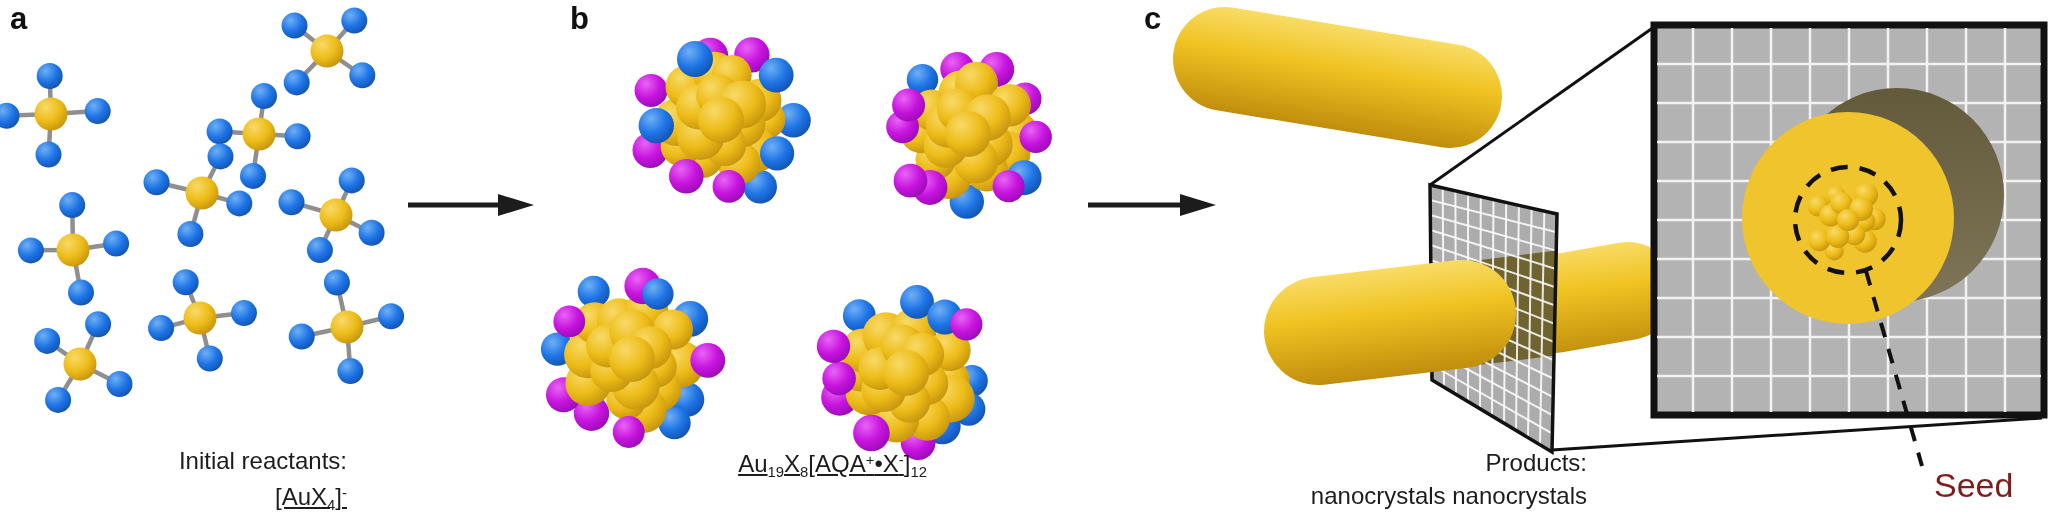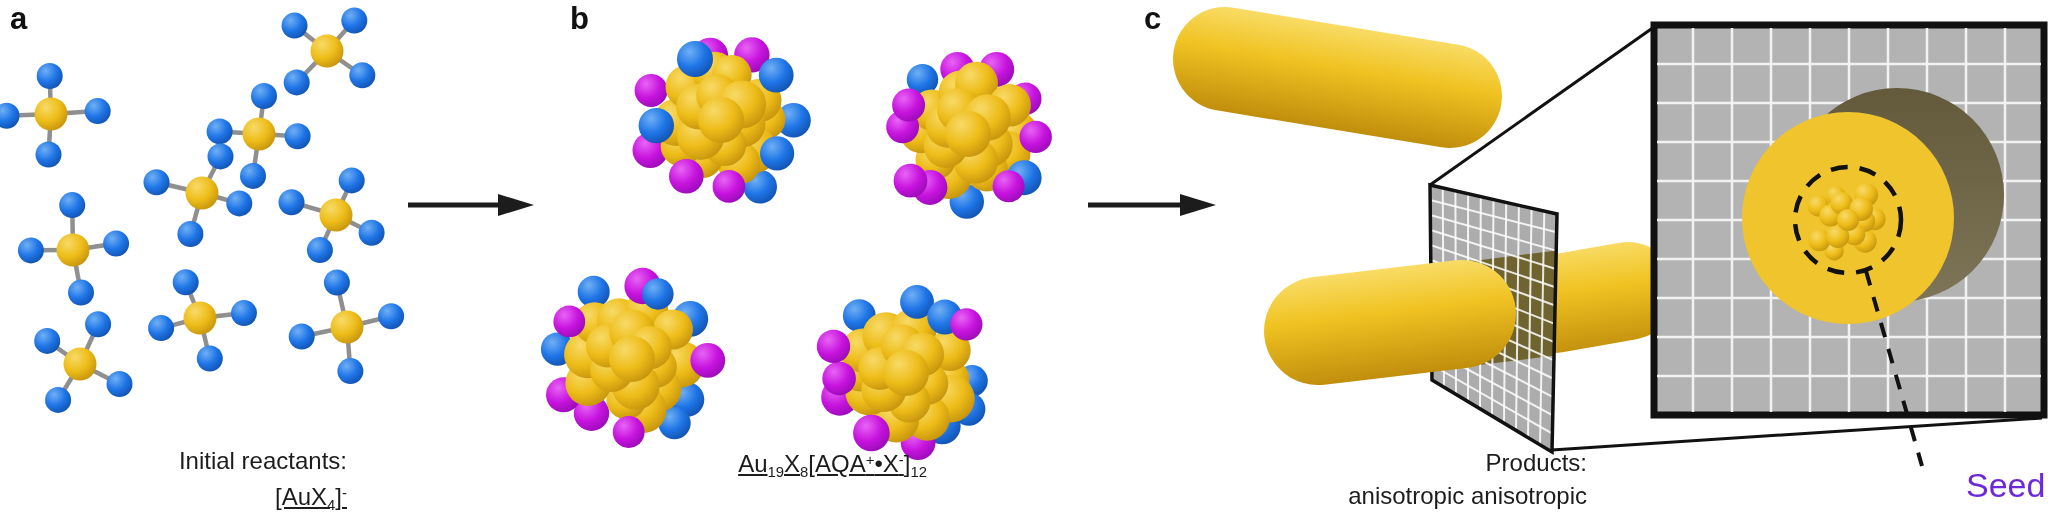--- a/index.html
+++ b/index.html
@@ -4,21 +4,21 @@
 <style>
   html,body{margin:0;padding:0;background:#ffffff;}
   .stage{position:relative;width:2050px;height:526px;background:#ffffff;overflow:hidden;
          font-family:"Liberation Sans","DejaVu Sans",sans-serif;}
   .stage svg{position:absolute;left:0;top:0;}
   .plabel{position:absolute;font-size:31px;font-weight:bold;color:#111;line-height:1;}
   .caption{position:absolute;font-size:24px;color:#1c1c1c;text-align:right;line-height:33px;}
   .caption .formula{white-space:nowrap;text-decoration:underline;}
   .sub{font-size:0.62em;vertical-align:-0.30em;}
   .sup{font-size:0.62em;vertical-align:0.50em;}
-  .seed-label{position:absolute;font-size:34px;color:#6d28d9;line-height:1;margin-left:32px;}
+  .seed-label{position:absolute;font-size:34px;color:#7f1d1d;line-height:1;}
 </style>
 </head>
 <body>
 
 <div class="stage">
   <svg id="scene-svg" width="2050" height="526" viewBox="0 0 2050 526">
       <defs>
         <radialGradient id="grad-gold" cx="0.35" cy="0.30" r="0.95">
           <stop offset="0" stop-color="#f8da67"></stop>
           <stop offset="0.45" stop-color="#edbc18"></stop>
@@ -376,17 +376,17 @@
     <div>Initial reactants:</div>
     <div class="formula"><span>[AuX</span><span class="sub">4</span><span>]</span><span class="sup">-</span></div>
   </div>
 
   <div class="caption" style="left:607px;top:444px;width:320px;">
     <div class="formula"><span>Au</span><span class="sub">19</span><span>X</span><span class="sub">8</span><span>[AQA</span><span class="sup">+</span><span>•X</span><span class="sup">-</span><span>]</span><span class="sub">12</span></div>
   </div>
 
   <div class="caption" style="left:1187px;top:446px;width:400px;">
     <div>Products:</div>
-    <div>anisotropic anisotropic</div>
+    <div>nanocrystals nanocrystals</div>
   </div>
 
   <div class="seed-label" style="left:1934px;top:468px;">Seed</div>
 </div>
 
 </body></html>

